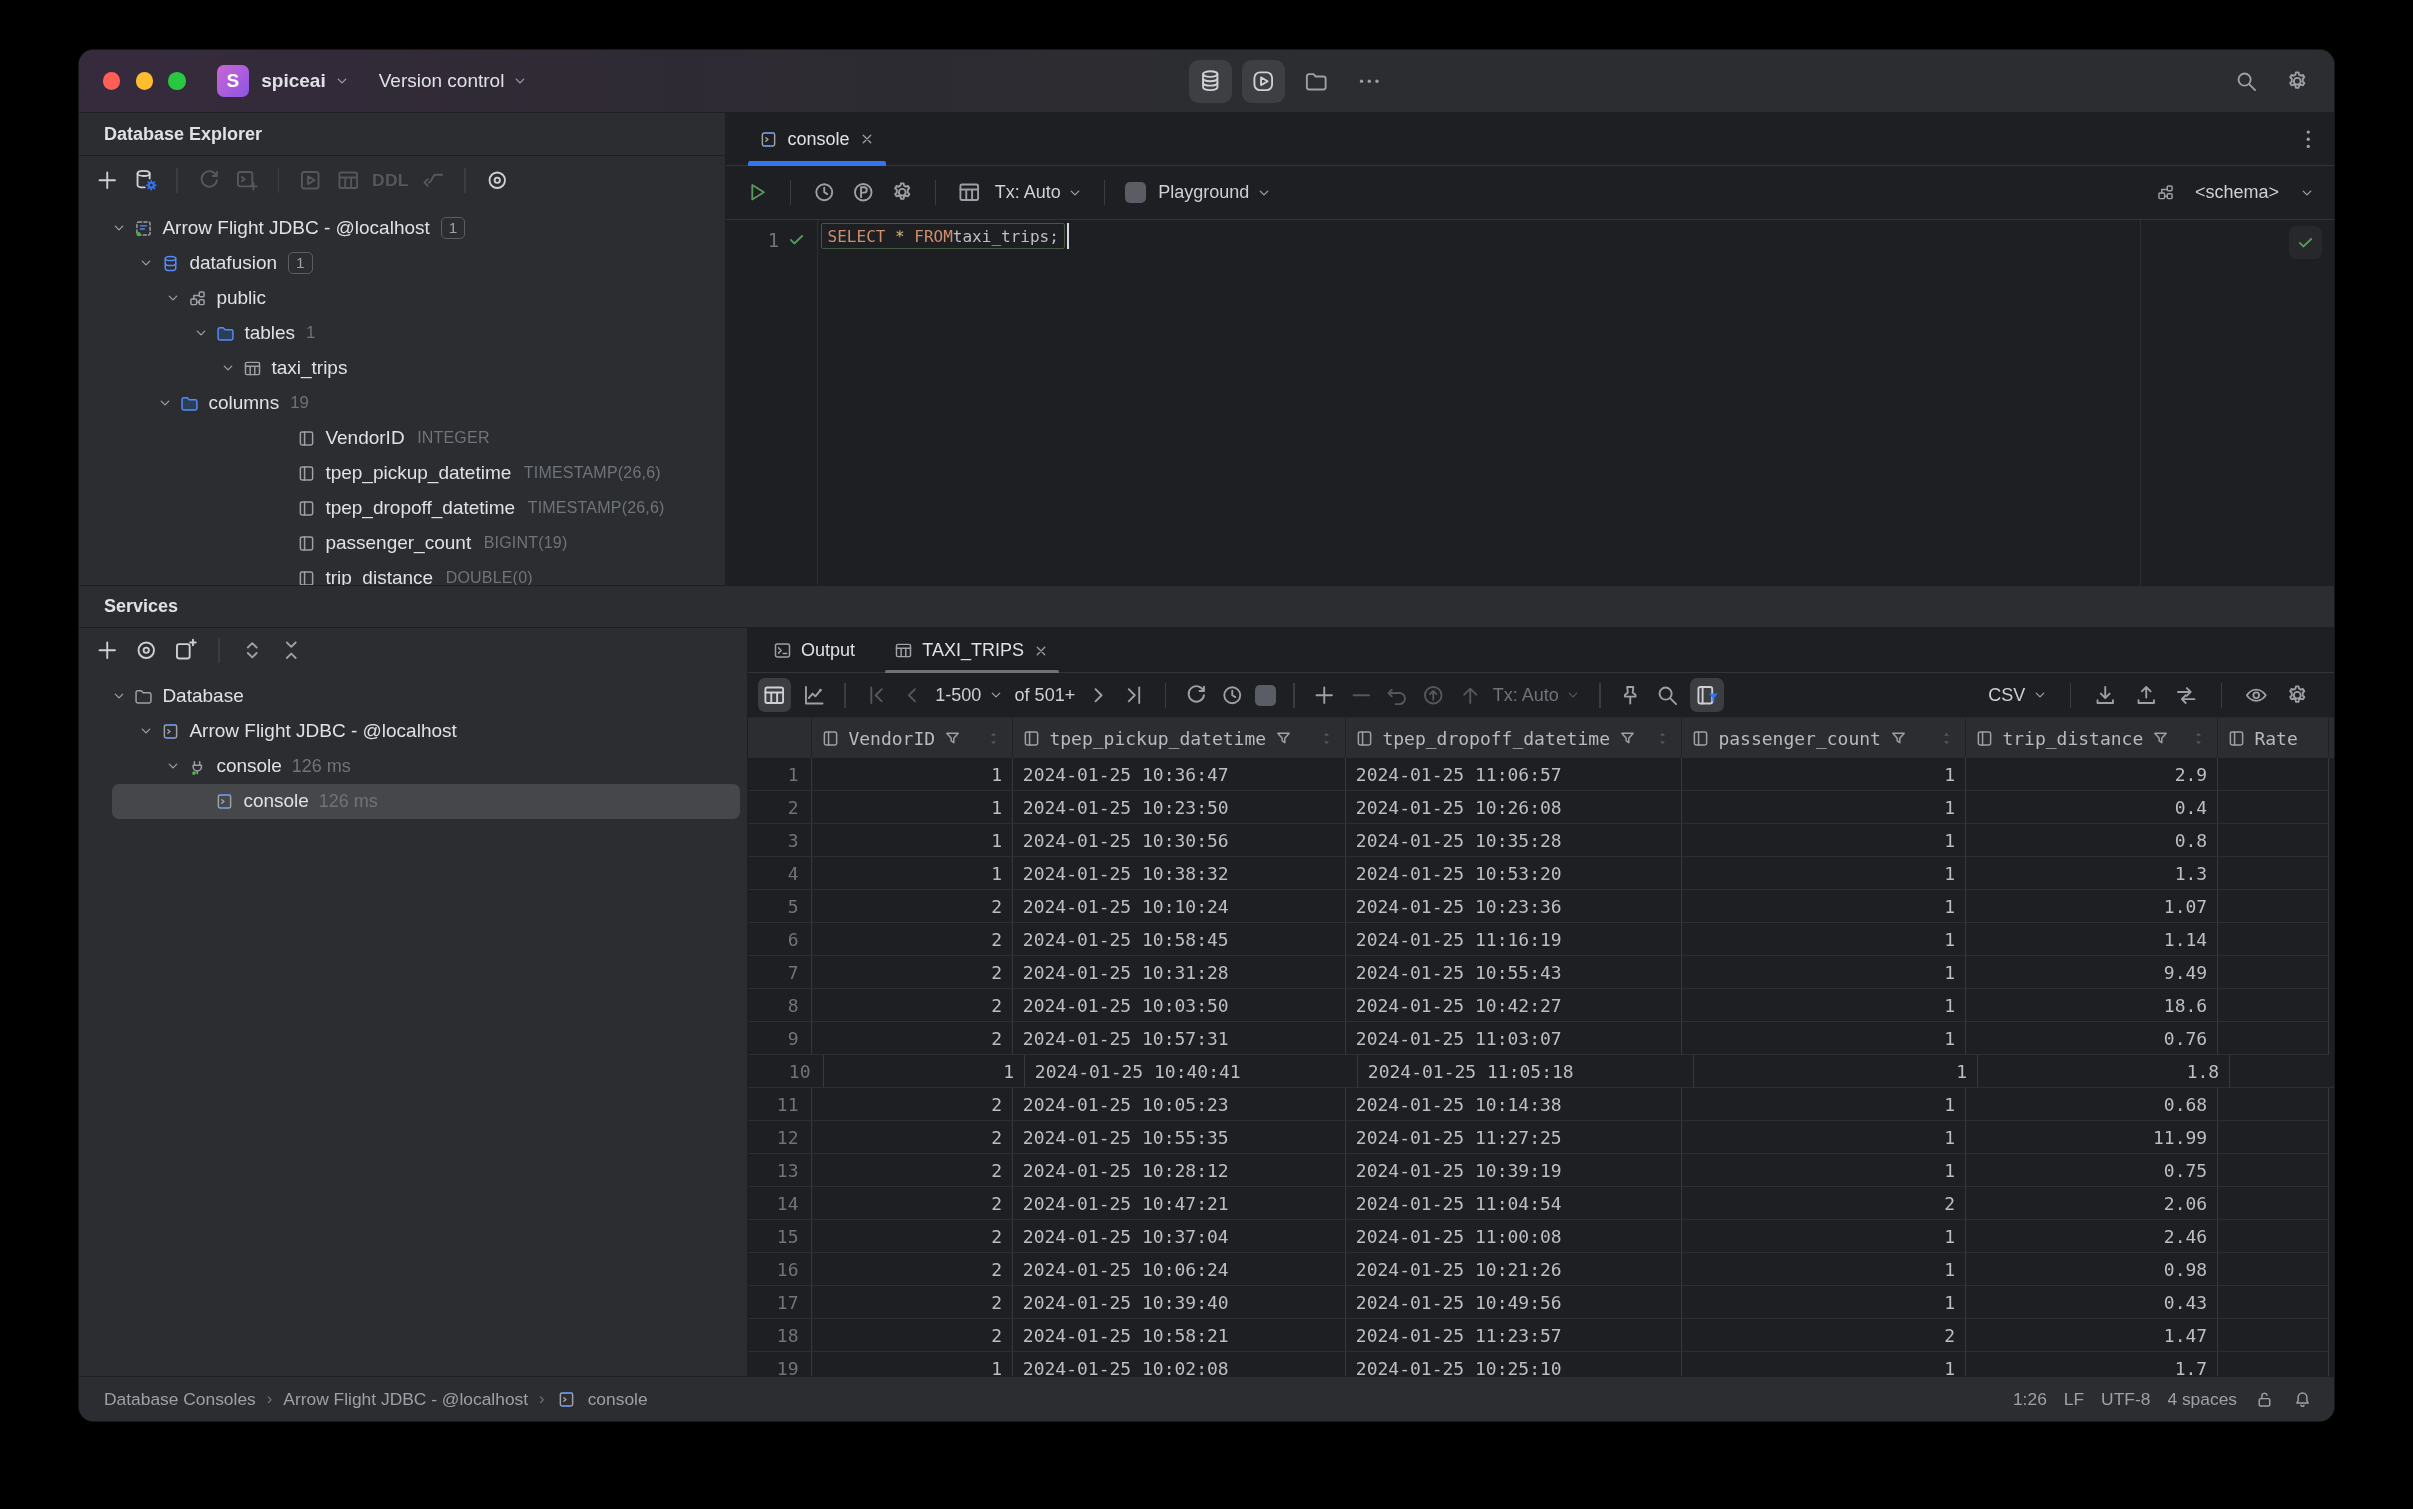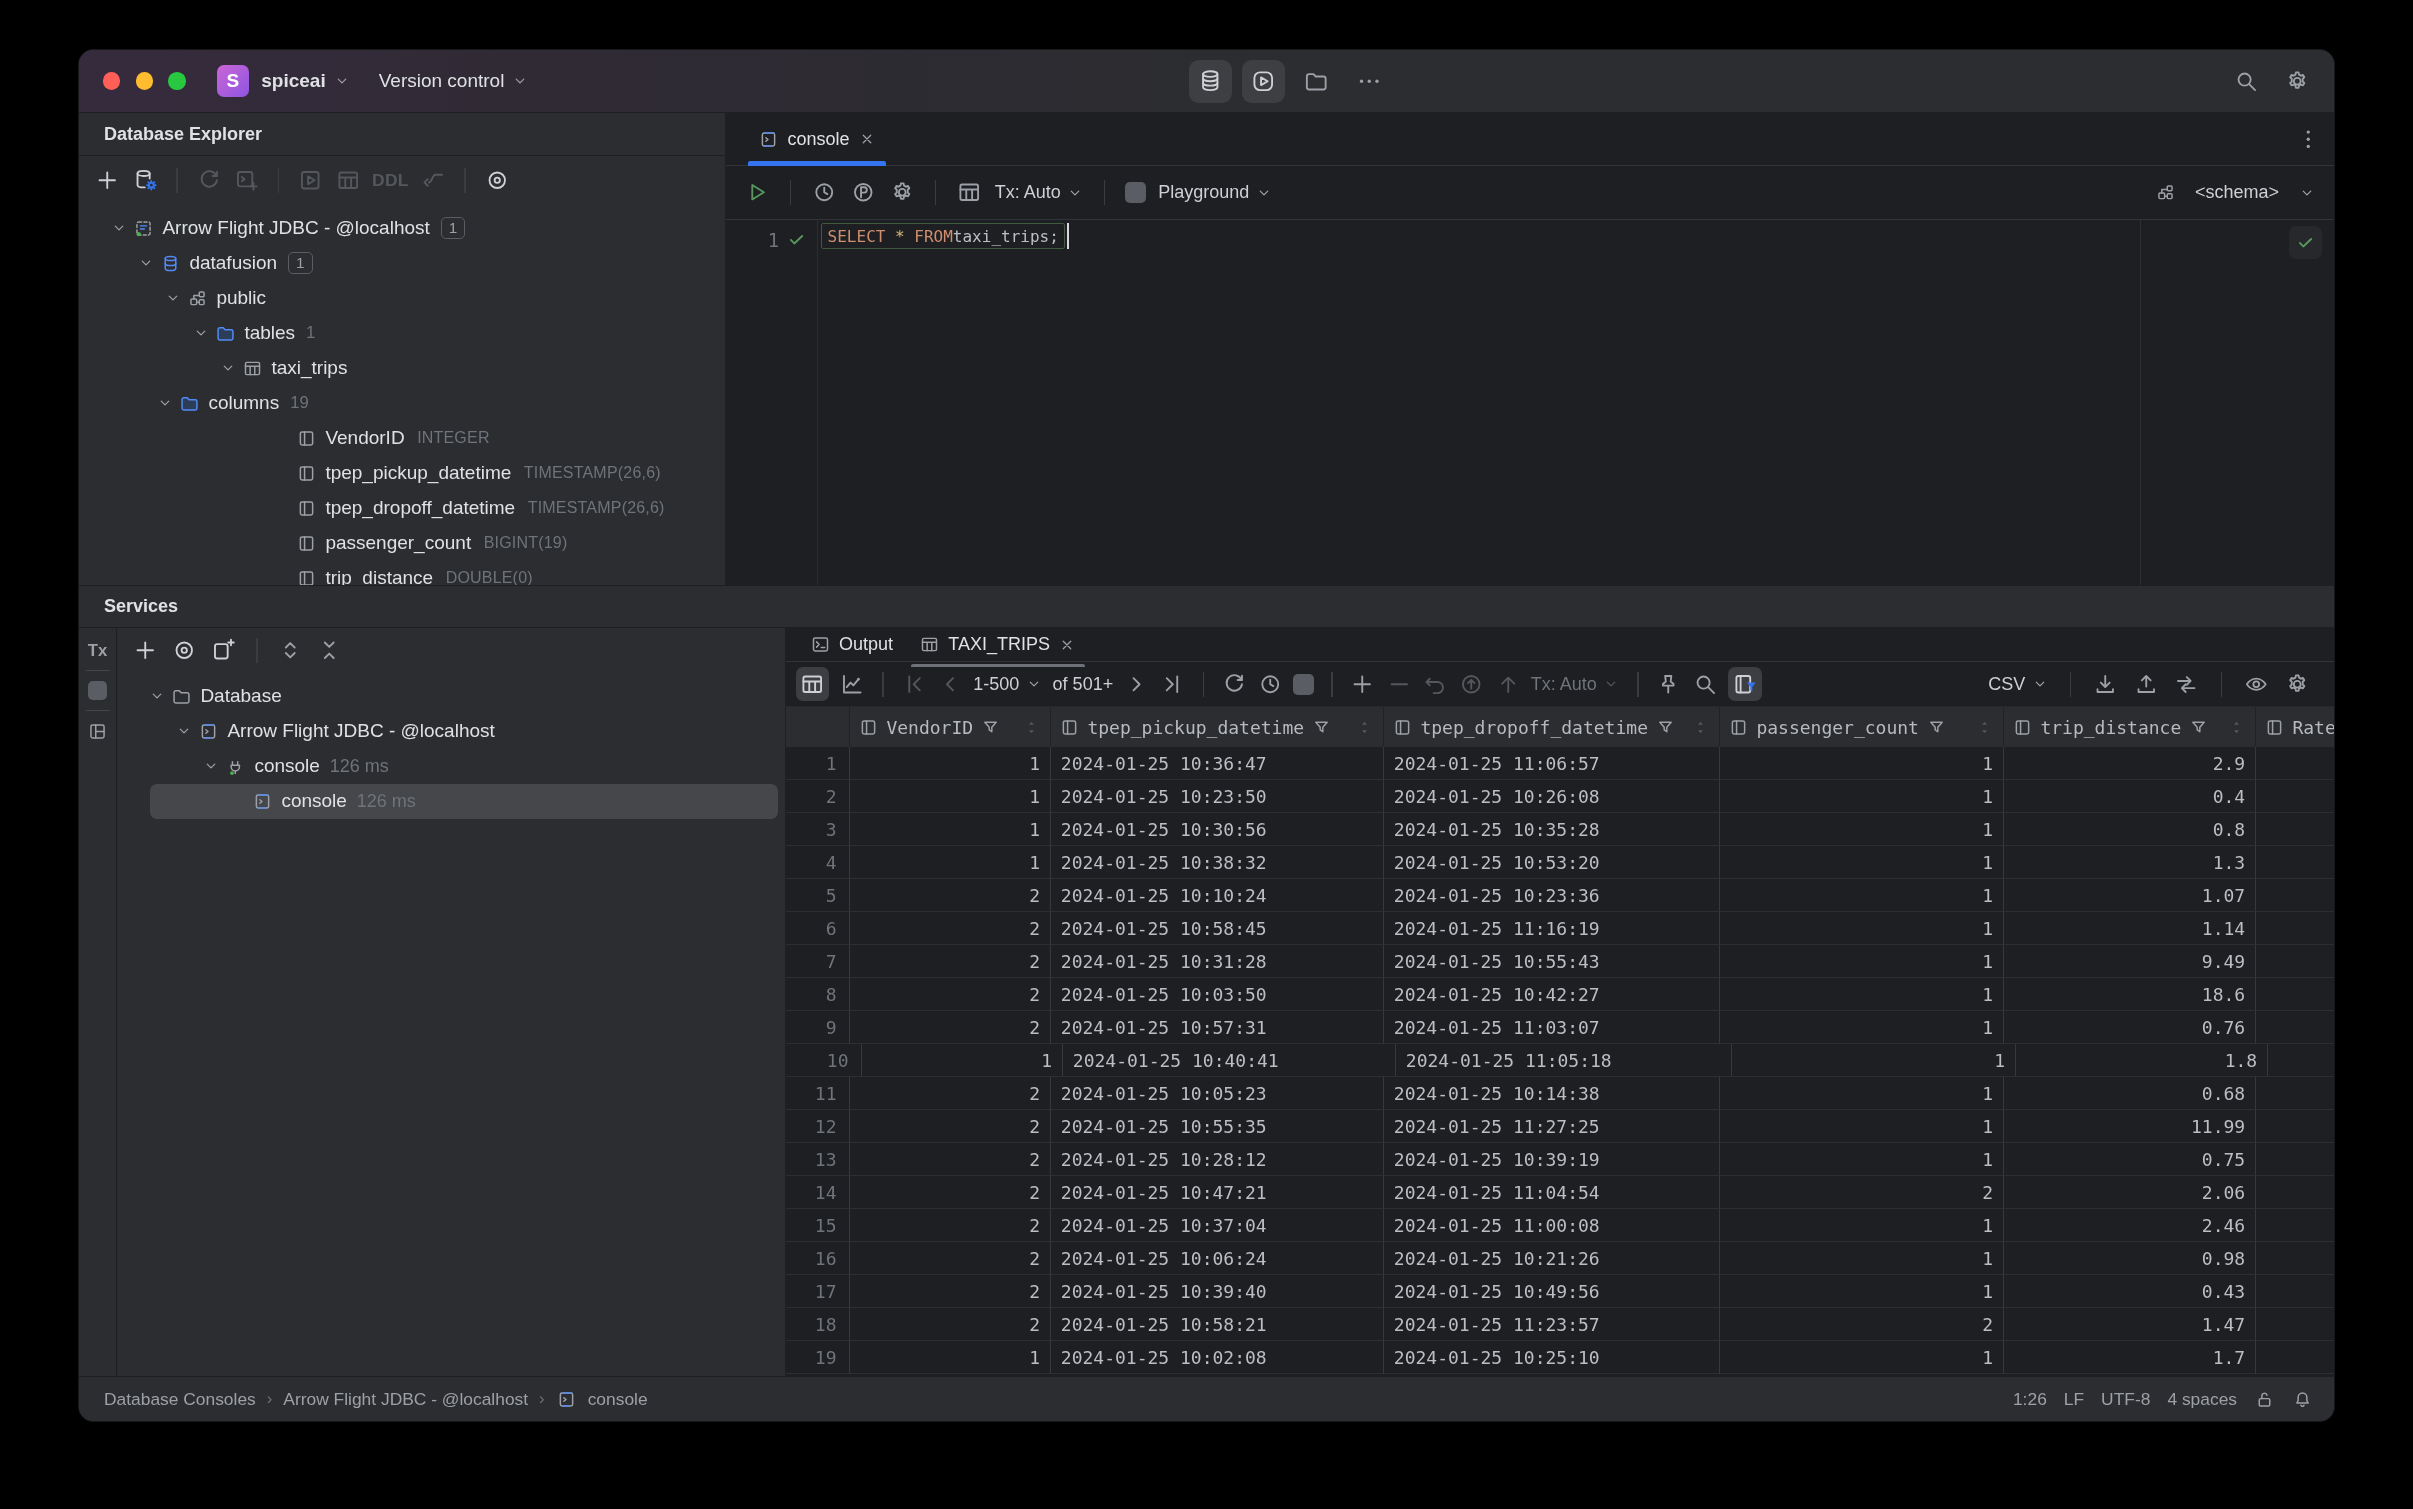--- a/index.html
+++ b/index.html
@@ -70,21 +70,21 @@
   
   .svc-content{flex:1;display:flex;min-height:0}
   .svc-strip{width:38px;flex:0 0 auto;border-right:1.4px solid #1e1f22;display:flex;flex-direction:column;align-items:center;padding-top:12.5px;gap:9.8px}
   .strip-tx{font-size:16.7px;color:#9da0a6;font-weight:600}
   .strip-div{width:24px;height:0.7px;background:#44464a}
   .svc-tree{width:669px;flex:0 0 auto;border-right:1.4px solid #1e1f22;display:flex;flex-direction:column;background:#2b2d30}
   .svc-toolbar{height:45px;flex:0 0 auto;display:flex;align-items:center;padding:0 15.3px;gap:12.5px}
   .meta-dim{margin-left:9.8px;font-size:18px;color:#6f737a}
   
   .results{flex:1;display:flex;flex-direction:column;background:#1e1f22;min-width:0;overflow:hidden}
-  .rtabs{height:34px;flex:0 0 auto;display:flex;align-items:center;padding-left:12.5px;gap:4px;border-bottom:0.7px solid #313438}
+  .rtabs{height:45px;flex:0 0 auto;display:flex;padding-left:12.5px;gap:16px;border-bottom:0.7px solid #313438}
   .rtab{height:45px;display:flex;align-items:center;gap:8.4px;padding:0 11px;position:relative;font-size:18px;color:#dfe1e5}
   .rtab .underline-g{position:absolute;left:2.8px;right:2.8px;bottom:0;height:3.5px;background:#6e7177;border-radius:2.1px 2.1px 0 0}
   .rtoolbar{height:45px;flex:0 0 auto;display:flex;align-items:center;padding:0 9.8px;gap:9.8px;font-size:18px;color:#ced0d6;border-bottom:0.7px solid #26282b}
   .tool-btn-active{background:#3c3e42;border-radius:7px;padding:3.5px;display:flex}
   .dim-text{color:#6f737a}
   .r-right{margin-left:auto;display:flex;align-items:center;gap:14px;padding-right:14px}
   .grid{flex:1;overflow:hidden;font-family:"DejaVu Sans Mono",monospace;font-size:18px;color:#bcbec4}
   .g-header{display:flex;height:40px;background:#2b2d30;color:#b7bac0}
   .gh-cell{display:flex;align-items:center;gap:7px;padding:0 8.4px;border-right:0.7px solid #202225;overflow:hidden;flex:0 0 auto}
   .gh-cell .lbl{white-space:nowrap}
@@ -528,32 +528,20 @@
                 </svg>
               </i>
           </div>
         </div>
       </div>
     </div>
 
     <div class="row-bottom">
       <div class="panel-header" style="height:42px">Services</div>
       <div class="svc-content">
-        <div class="svc-strip">
-          <span class="strip-tx">Tx</span>
-          <div class="strip-div"></div>
-          <div class="stop-sq" style="width:19.5px;height:19.5px"></div>
-          <div class="strip-div"></div>
-          <i class="ic ic-sm">
-              <svg viewBox="0 0 24 24">
-                <rect x="4.5" y="4.5" width="15" height="15" rx="2"></rect>
-                <path d="M10 4.5v15M10 12h9.5"></path>
-              </svg>
-            </i>
-        </div>
         <div class="svc-tree">
           <div class="svc-toolbar">
             <i class="ic c-light">
                 <svg viewBox="0 0 24 24">
                   <path d="M12 5v14M5 12h14"></path>
                 </svg>
               </i>
             <i class="ic c-light">
                 <svg viewBox="0 0 24 24">
                   <circle cx="12" cy="12" r="7"></circle>

